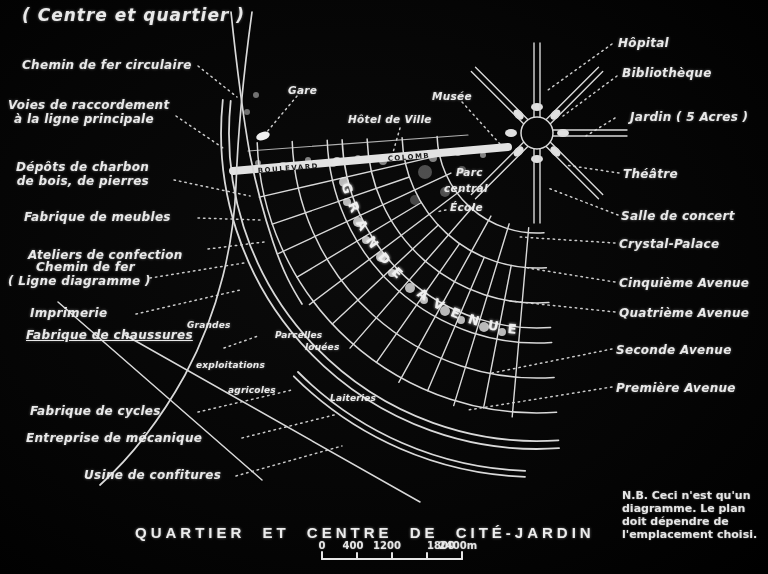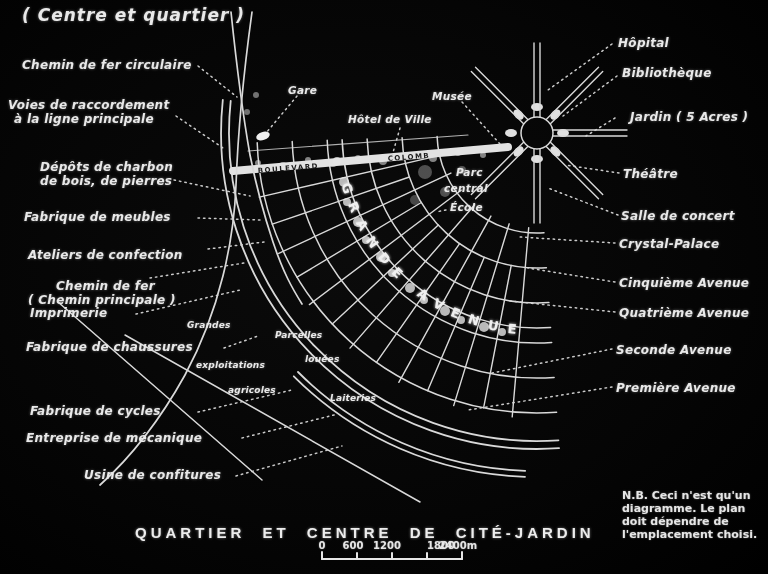--- a/index.html
+++ b/index.html
@@ -194,32 +194,32 @@
     </g>
   </svg>
 
   <div class="lbl" style="left:22px;top:58px;">Chemin de fer circulaire</div>
 
   <div class="lbl title" style="left:22px;top:8px;">( Centre et quartier )</div>
   <div class="lbl" style="left:8px;top:98px;">
     <span>Voies de raccordement</span>
     <span class="l2" style="padding-left:6px;">à la ligne principale</span>
   </div>
-  <div class="lbl" style="left:40px;top:160px;">
+  <div class="lbl" style="left:16px;top:160px;text-align:right;">
     <span>Dépôts de charbon</span>
     <span class="l2">de bois, de pierres</span>
   </div>
   <div class="lbl" style="left:24px;top:210px;">Fabrique de meubles</div>
   <div class="lbl" style="left:28px;top:240px;margin-top:8px;">Ateliers de confection</div>
-  <div class="lbl" style="left:8px;top:279px;margin-left:20px;">
+  <div class="lbl" style="left:8px;top:260px;">
     <span style="padding-left:28px;">Chemin de fer</span>
-    <span class="l2">( Chemin principale )</span>
+    <span class="l2">( Ligne diagramme )</span>
   </div>
   <div class="lbl" style="left:30px;top:306px;">Imprimerie</div>
-  <div class="lbl" style="left:26px;top:340px;">Fabrique de chaussures</div>
+  <div class="lbl" style="left:26px;top:328px;text-decoration:underline;">Fabrique de chaussures</div>
   <div class="lbl" style="left:30px;top:404px;">Fabrique de cycles</div>
   <div class="lbl" style="left:26px;top:431px;">Entreprise de mécanique</div>
   <div class="lbl" style="left:84px;top:468px;">Usine de confitures</div>
 
   <div class="lbl" style="left:618px;top:36px;">Hôpital</div>
   <div class="lbl" style="left:622px;top:66px;">Bibliothèque</div>
   <div class="lbl" style="left:618px;top:110px;margin-left:12px;">Jardin ( 5 Acres )</div>
   <div class="lbl" style="left:623px;top:167px;">Théâtre</div>
   <div class="lbl" style="left:621px;top:209px;">Salle de concert</div>
   <div class="lbl" style="left:619px;top:237px;">Crystal-Palace</div>
@@ -230,27 +230,27 @@
 
   <div class="lbl sm" style="left:288px;top:84px;">Gare</div>
   <div class="lbl sm" style="left:348px;top:113px;">Hôtel de Ville</div>
   <div class="lbl sm" style="left:432px;top:90px;">Musée</div>
   <div class="lbl sm" style="left:456px;top:166px;">Parc</div>
   <div class="lbl sm" style="left:444px;top:182px;">central</div>
   <div class="lbl sm" style="left:450px;top:201px;">École</div>
   <div class="lbl xs" style="left:187px;top:318px;">Grandes</div>
   <div class="lbl xs" style="left:275px;top:328px;">Parcelles</div>
   <div class="lbl xs" style="left:196px;top:358px;">exploitations</div>
-  <div class="lbl xs" style="left:305px;top:352px;">louées</div>
+  <div class="lbl xs" style="left:305px;top:340px;">louées</div>
   <div class="lbl xs" style="left:228px;top:383px;">agricoles</div>
   <div class="lbl xs" style="left:330px;top:391px;">Laiteries</div>
 
   <div class="maptitle">QUARTIER ET CENTRE DE CITÉ-JARDIN</div>
   <span class="scale-num" style="left:322px;">0</span>
-  <span class="scale-num" style="left:353px;">600</span>
+  <span class="scale-num" style="left:353px;">400</span>
   <span class="scale-num" style="left:387px;">1200</span>
   <span class="scale-num" style="left:421px;margin-left:20px;">1800</span>
   <span class="scale-num" style="left:458px;">2400m</span>
 
   <div class="note">
     <span style="display:block;">N.B. Ceci n'est qu'un</span>
     <span style="display:block;">diagramme. Le plan</span>
     <span style="display:block;">doit dépendre de</span>
     <span style="display:block;">l'emplacement choisi.</span>
   </div>

